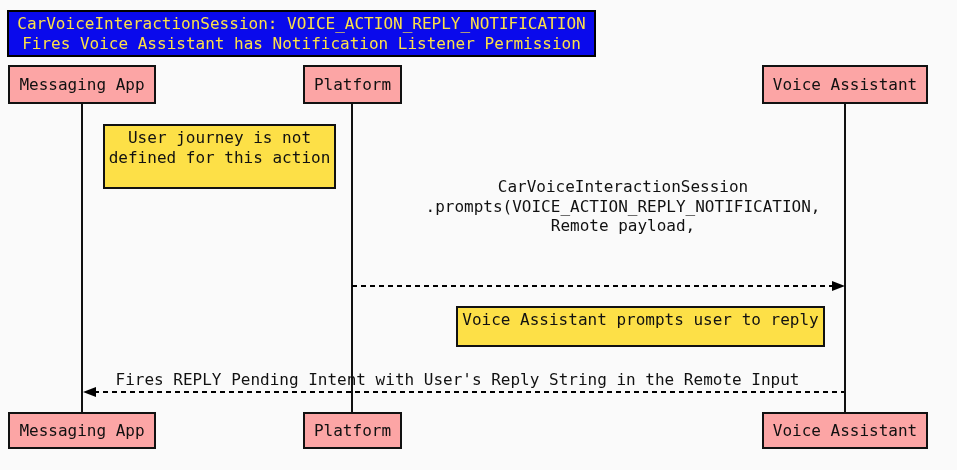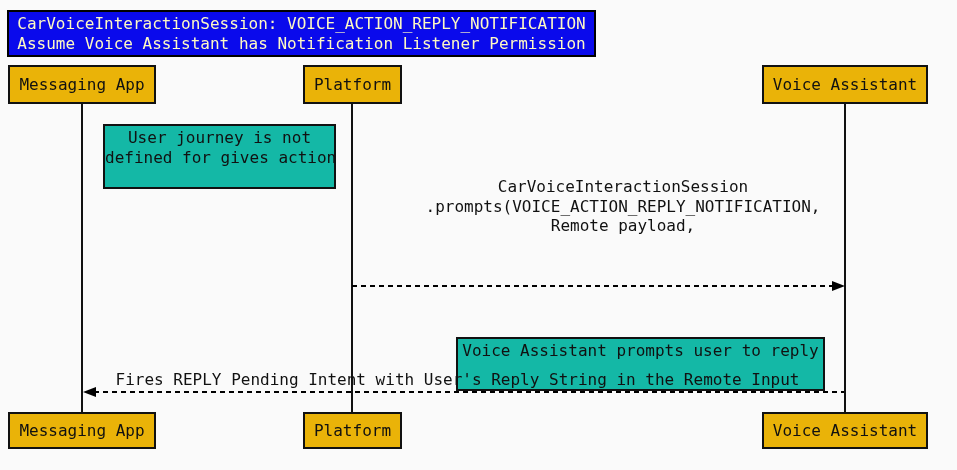--- a/index.html
+++ b/index.html
@@ -16,28 +16,28 @@
     position: absolute; left: 7px; top: 10px; width: 589px; height: 47px;
     box-sizing: border-box; border: 2px solid #000;
     text-align: center; line-height: 19.5px; padding-top: 2px;
     white-space: nowrap;
   }
 
   .lifeline { position: absolute; top: 104px; height: 308px; width: 2px; background: #111; }
 
   .pbox {
     position: absolute; box-sizing: border-box;
-    background: #eab308; border: 2px solid #111;
+    background: #fca5a5; border: 2px solid #111;
     display: flex; align-items: center; justify-content: center;
     white-space: nowrap;
   }
 
   .note {
     position: absolute; box-sizing: border-box;
-    background: #14b8a6; border: 2px solid #111;
+    background: #fde047; border: 2px solid #111;
     text-align: center; line-height: 19.5px; padding-top: 2px;
     white-space: nowrap;
   }
 
   .msg { position: absolute; text-align: center; line-height: 19.6px; white-space: nowrap; }
 
   .dash-line {
     position: absolute; height: 2px;
     background: repeating-linear-gradient(to right, #000 0, #000 5px, transparent 5px, transparent 9px);
   }
@@ -50,54 +50,54 @@
     position: absolute; width: 0; height: 0;
     border-top: 5px solid transparent; border-bottom: 5px solid transparent;
     border-right: 13px solid #000;
   }
 </style>
 </head>
 <body style="background: rgb(250, 250, 250);">
 
 <div class="stage">
 
-  <div class="title-box" style="background: rgb(10, 10, 236); color: #fef9c3;">
+  <div class="title-box" style="background: rgb(10, 10, 236); color: #fde047;">
     <div>CarVoiceInteractionSession: VOICE_ACTION_REPLY_NOTIFICATION</div>
-    <div>Assume Voice Assistant has Notification Listener Permission</div>
+    <div>Fires Voice Assistant has Notification Listener Permission</div>
   </div>
 
   <div class="lifeline" style="left:81px;"></div>
   <div class="lifeline" style="left:351px;"></div>
   <div class="lifeline" style="left:844px;"></div>
 
   <div class="pbox" style="left:8px;   top:65px; width:148px; height:39px;">
     <span>Messaging App</span>
   </div>
   <div class="pbox" style="left:303px; top:65px; width:99px;  height:39px;">
     <span>Platform</span>
   </div>
   <div class="pbox" style="left:762px; top:65px; width:166px; height:39px;">
     <span>Voice Assistant</span>
   </div>
 
   <div class="note" style="left:103px; top:124px; width:233px; height:65px;">
     <div>User journey is not</div>
-    <div>defined for gives action</div>
+    <div>defined for this action</div>
   </div>
 
   <div class="msg" style="left:352px; top:177px; width:542px;">
     <div>CarVoiceInteractionSession</div>
     <div>.prompts(VOICE_ACTION_REPLY_NOTIFICATION,</div>
     <div>Remote payload,</div>
   </div>
 
   <div class="dash-line" style="left:352px; top:285px; width:481px;"></div>
   <div class="arrowhead-right" style="left:832px; top:281px;"></div>
 
-  <div class="note" style="left:456px; top:306px; width:369px; height:54px;margin-top:31px;">
+  <div class="note" style="left:456px; top:306px; width:369px; height:41px;">
     <div>Voice Assistant prompts user to reply</div>
   </div>
 
   <div class="msg" style="left:76px; top:370px; width:763px;">
     <div>Fires REPLY Pending Intent with User's Reply String in the Remote Input</div>
   </div>
 
   <div class="dash-line" style="left:94px; top:391px; width:750px;"></div>
   <div class="arrowhead-left" style="left:83px; top:387px;"></div>
 

